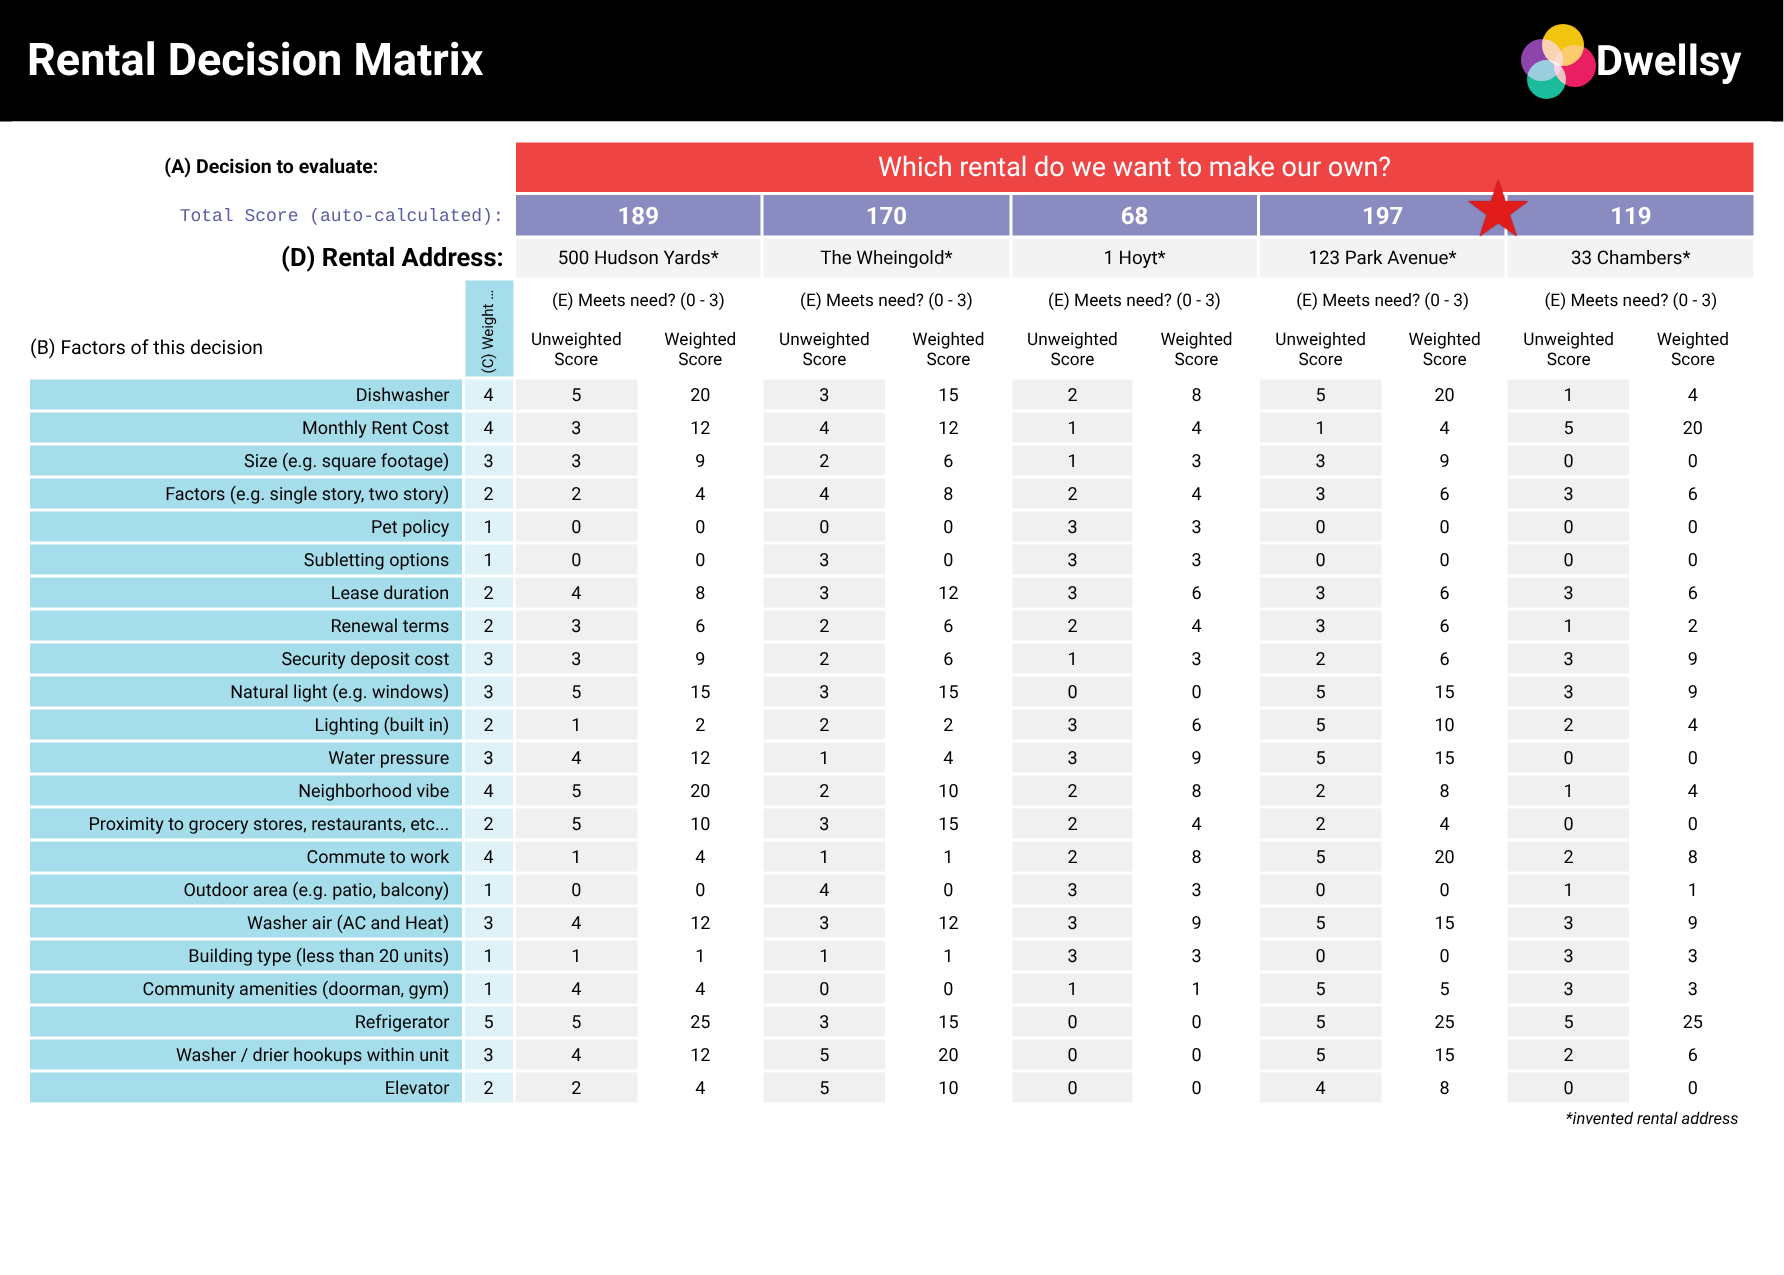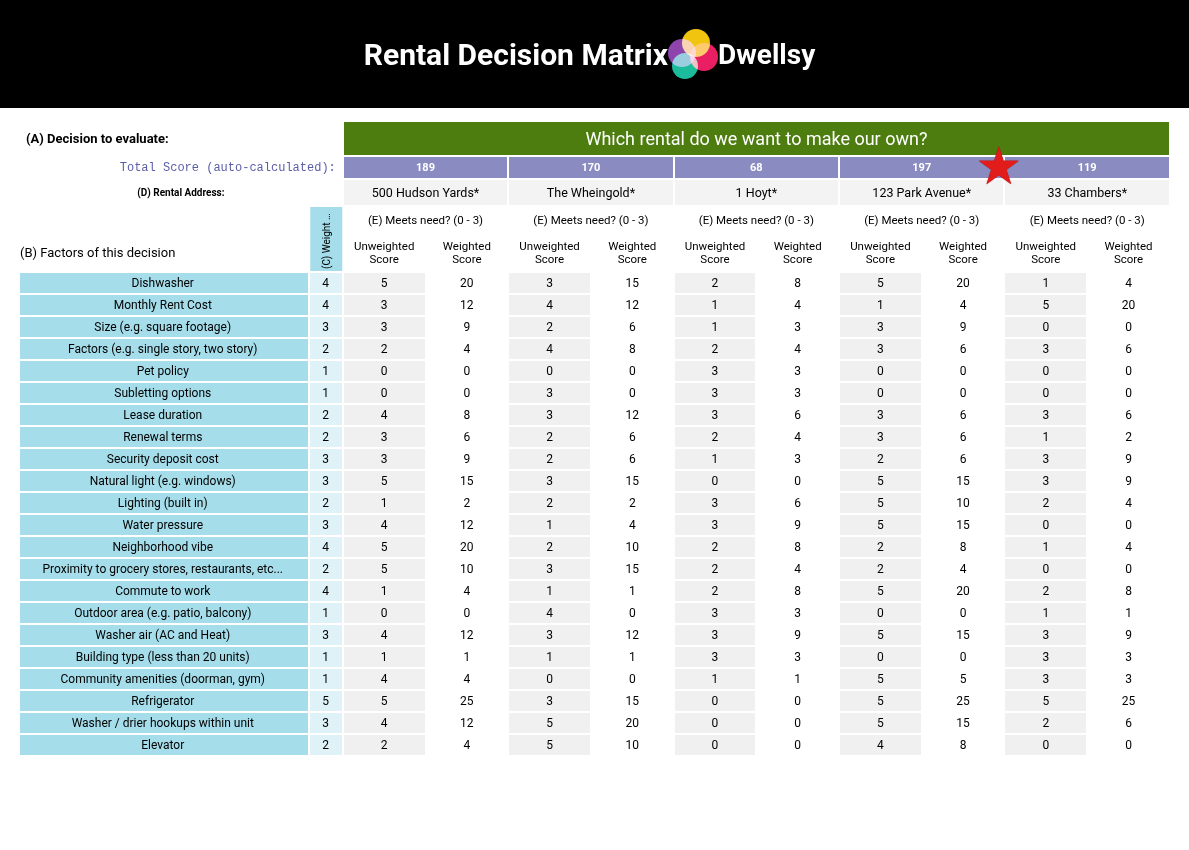--- a/index.html
+++ b/index.html
@@ -6,24 +6,24 @@
   body {
     margin: 0;
     background: #fff;
     font-family: -apple-system, BlinkMacSystemFont, "Segoe UI", Roboto, "Helvetica Neue", Arial, sans-serif;
     width: 1189px;
     height: 850px;
     overflow: hidden;
   }
   .topbar {
     background: #000;
-    height: 108px;
+    height: 81px;
     display: flex;
     align-items: center;
-    justify-content: center;
+    justify-content: space-between;
     padding: 0 28px 0 18px;
   }
   .title {
     color: #fff;
     font-size: 30px;
     font-weight: 700;
   }
   .brand {
     display: flex;
     align-items: center;
@@ -60,44 +60,44 @@
     font-size: 12px;
     overflow: hidden;
     text-overflow: ellipsis;
     white-space: nowrap;
   }
 
   col.labelcol { width: 285px; }
   col.weightcol { width: 32px; }
   col.valcol { width: 80px; }
 
-  .decision-label { text-align: left; font-weight: 700; font-size: 13px; }
+  .decision-label { text-align: center; font-weight: 700; font-size: 13px; }
   .decision-q {
-    background:#4d7c0f; color:#fff; font-size:18px; padding:6px 0;
+    background:#ef4444; color:#fff; font-size:18px; padding:6px 0;
   }
   .score-label { text-align:right; color:#5b5ea6; font-style: italic; font-size:12px; font-weight:400; font-style: normal; font-family: Liberation Mono, monospace; }
-  .score-cell { background:#8a8bc1; color:#fff; font-weight:700; font-size:11px; padding:4px 0; }
-  .addr-label { text-align:center; font-weight:700; font-size:10px; }
+  .score-cell { background:#8a8bc1; color:#fff; font-weight:700; font-size:16px; padding:4px 0; }
+  .addr-label { text-align:right; font-weight:700; font-size:17px; }
   .addr-cell { background:#f3f3f3; font-size:12.5px; padding:5px 0; }
 
   .vert {
     writing-mode: vertical-rl;
     transform: rotate(180deg);
     font-size: 10px;
     line-height: 1.1;
     padding: 2px;
     text-align: center;
     background:#a5ddea;
     height: 64px;
   }
   .meets { background:#fff; font-size:11.5px; }
   .uw-hdr, .w-hdr { font-size:11.5px; line-height:1.1; white-space: normal; padding:2px 2px; }
   .factors-hdr { text-align:left; font-weight:400; font-size:13px; padding-left:0; }
 
-  .factor { background:#a5ddea; font-size:12px; padding-right:8px;margin-left:32px; }
+  .factor { background:#a5ddea; text-align:right; font-size:12px; padding-right:8px;margin-left:32px; }
   .weight { background:#dff2f7; }
   .uw    { background:#f0f0f0; }
   .ws    { background:#fff; }
 
   .star {
     position: absolute;
     color:#e21b1b;
     font-size:52px;
     pointer-events:none;
     line-height:1;
@@ -499,14 +499,15 @@
           <td class="uw">0</td>
           <td class="ws">0</td>
           <td class="uw">4</td>
           <td class="ws">8</td>
           <td class="uw">0</td>
           <td class="ws">0</td>
         </tr>
       </tbody>
   </table>
 
+  <div class="footnote">*invented rental address</div>
   <div class="star" id="star" style="left: 967.438px; top: 33px;">★</div>
 </div>
 
 </body></html>

